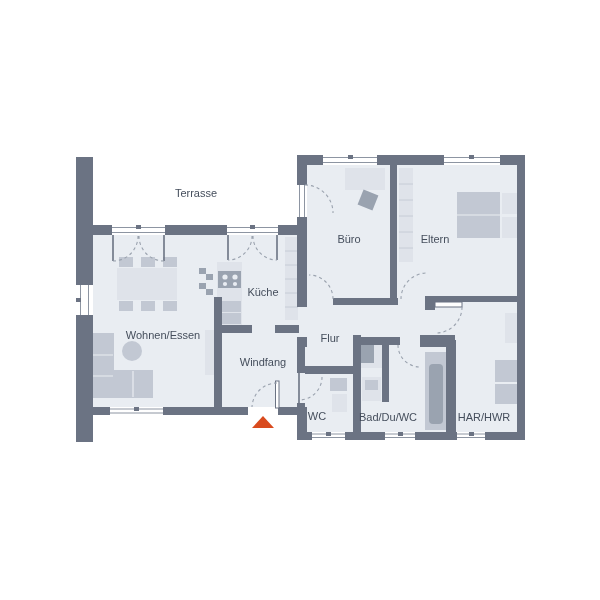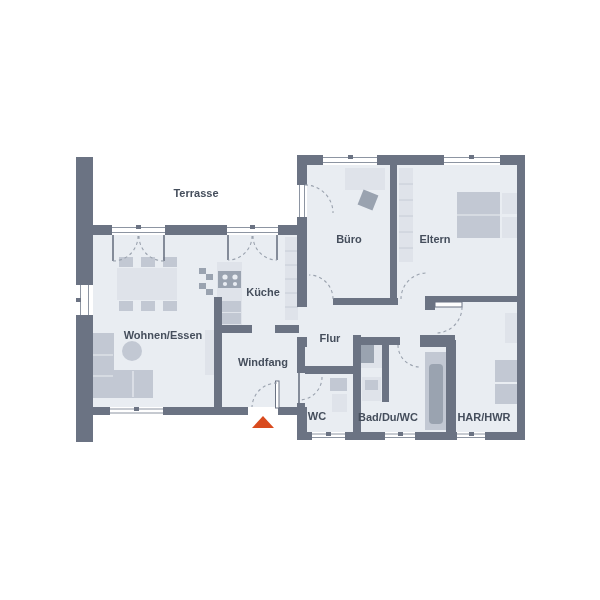--- a/index.html
+++ b/index.html
@@ -1,17 +1,17 @@
 <!DOCTYPE html>
 <html style="--wall: #6b7383; --floor: #e9edf2; --furniture_light: #dfe3ea; --furniture_mid: #c2c8d3; --furniture_dark: #9aa3b0; --divider: #c6ccd6; --frame: #8d95a2; --dash: #9aa2ae; --text: #454e5c; --marker: #d94b1e; --window_fill: #ffffff;"><head>
 <meta charset="utf-8">
 <style>
   html,body{margin:0;padding:0;background:#fff;}
   .canvas{position:relative;width:600px;height:600px;background:#fff;overflow:hidden;
-          font-family:"Liberation Sans",sans-serif;font-weight:bold;}
+          font-family:"Liberation Sans",sans-serif;}
   svg{position:absolute;left:0;top:0;}
   .wall   {fill:var(--wall);}
   .floor  {fill:var(--floor);}
   .wingap {fill:var(--window_fill);}
   .frame  {stroke:var(--frame);stroke-width:1;fill:none;}
   .dash   {stroke:var(--dash);stroke-width:1.1;stroke-dasharray:3,3;fill:none;}
   .leaf   {fill:var(--window_fill);stroke:var(--wall);stroke-width:1;}
   .leafline{stroke:var(--wall);stroke-width:1.6;fill:none;}
   .furn-l {fill:var(--furniture_light);}
   .furn-m {fill:var(--furniture_mid);}

